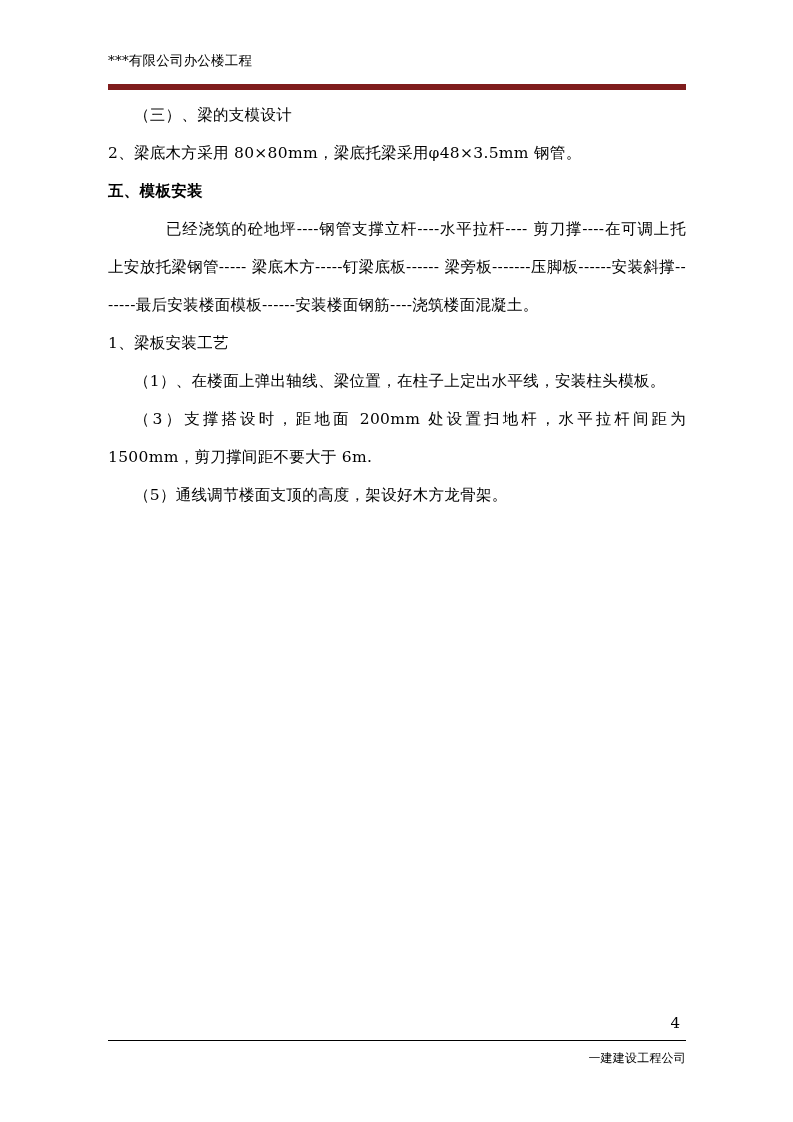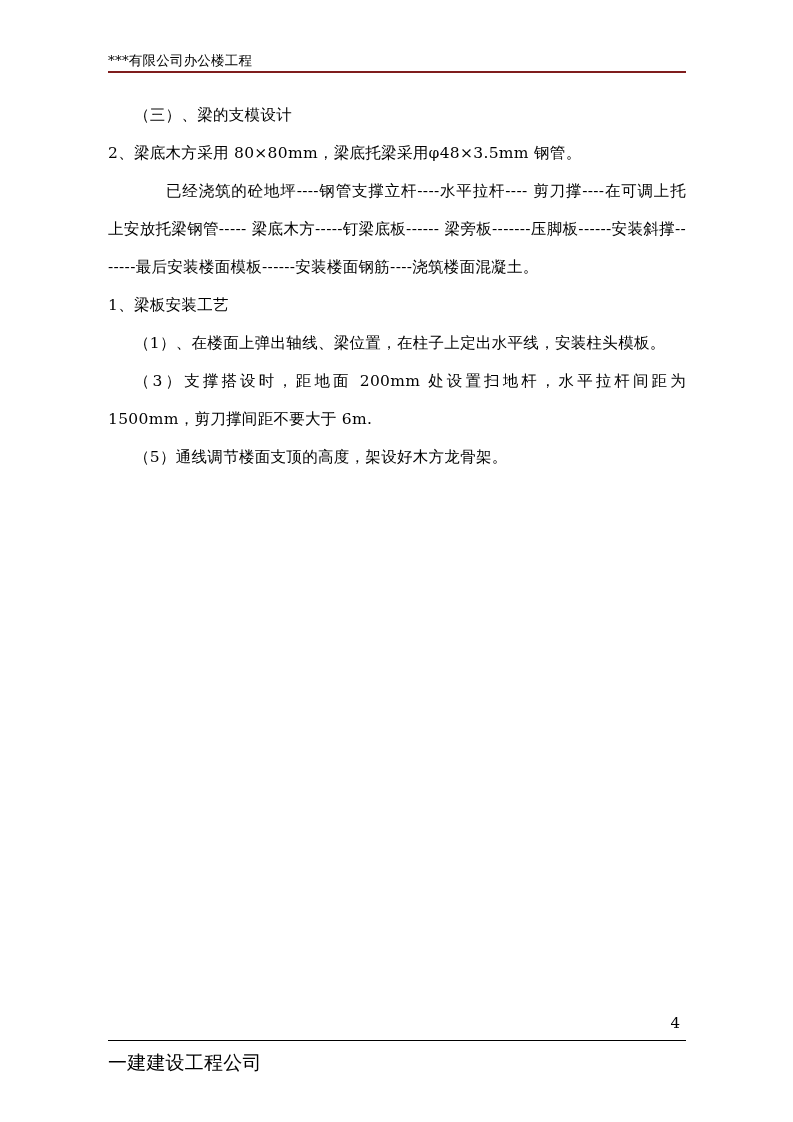--- a/index.html
+++ b/index.html
@@ -22,22 +22,22 @@
     height: 1122px;
     box-sizing: border-box;
     padding: 48px 108px 0 108px;
   }
   
   .header {
     position: absolute;
     left: 108px;
     top: 52px;
     width: 578px;
-    border-bottom: 2px solid #7f1d1d;
-    padding-bottom: 3px;
+    border-bottom: 6px solid #7f1d1d;
+    padding-bottom: 16px;
   }
   .header-text {
     font-size: 13.5px;
     font-family: "DejaVu Serif", "Liberation Serif", serif;
     letter-spacing: 0.2px;
     line-height: 1.2;
     white-space: nowrap;
   }
   
   .content {
@@ -69,22 +69,22 @@
     border-top: 1px solid #000;
   }
   .footer-inner {
     position: relative;
     height: 34px;
   }
   .footer-text {
     position: absolute;
     left: 0; right: 0;
     top: 9px;
-    text-align: left;
-    font-size: 19px;
+    text-align: right;
+    font-size: 12px;
     letter-spacing: 0.2px;
   }
   .page-number {
     position: absolute;
     right: 6px;
     top: -27px;
     font-size: 15px;
     font-family: "DejaVu Serif", "Liberation Serif", serif;
   }
 </style>
@@ -93,20 +93,21 @@
 
 <div class="page">
 
   <div class="header">
     <div class="header-text">***有限公司办公楼工程</div>
   </div>
 
   <div class="content">
     <p class="ind1">（三）、梁的支模设计</p>
     <p class="ind0">2、梁底木方采用 80×80mm，梁底托梁采用φ48×3.5mm 钢管。</p>
+    <p class="ind0 bold">五、模板安装</p>
     <p class="ind-deep nowrap-seq">已经浇筑的砼地坪----钢管支撑立杆----水平拉杆---- 剪刀撑----在可调上托上安放托梁钢管----- 梁底木方-----钉梁底板------ 梁旁板-------压脚板------安装斜撑-------最后安装楼面模板------安装楼面钢筋----浇筑楼面混凝土。</p>
     <p class="ind0">1、梁板安装工艺</p>
     <p class="ind1">（1）、在楼面上弹出轴线、梁位置，在柱子上定出水平线，安装柱头模板。</p>
     <p class="ind1">（3）支撑搭设时，距地面 200mm 处设置扫地杆，水平拉杆间距为 1500mm，剪刀撑间距不要大于 6m.</p>
     <p class="ind1">（5）通线调节楼面支顶的高度，架设好木方龙骨架。</p>
   </div>
 
   <div class="footer">
     <div class="footer-inner">
       <div class="page-number">4</div>

